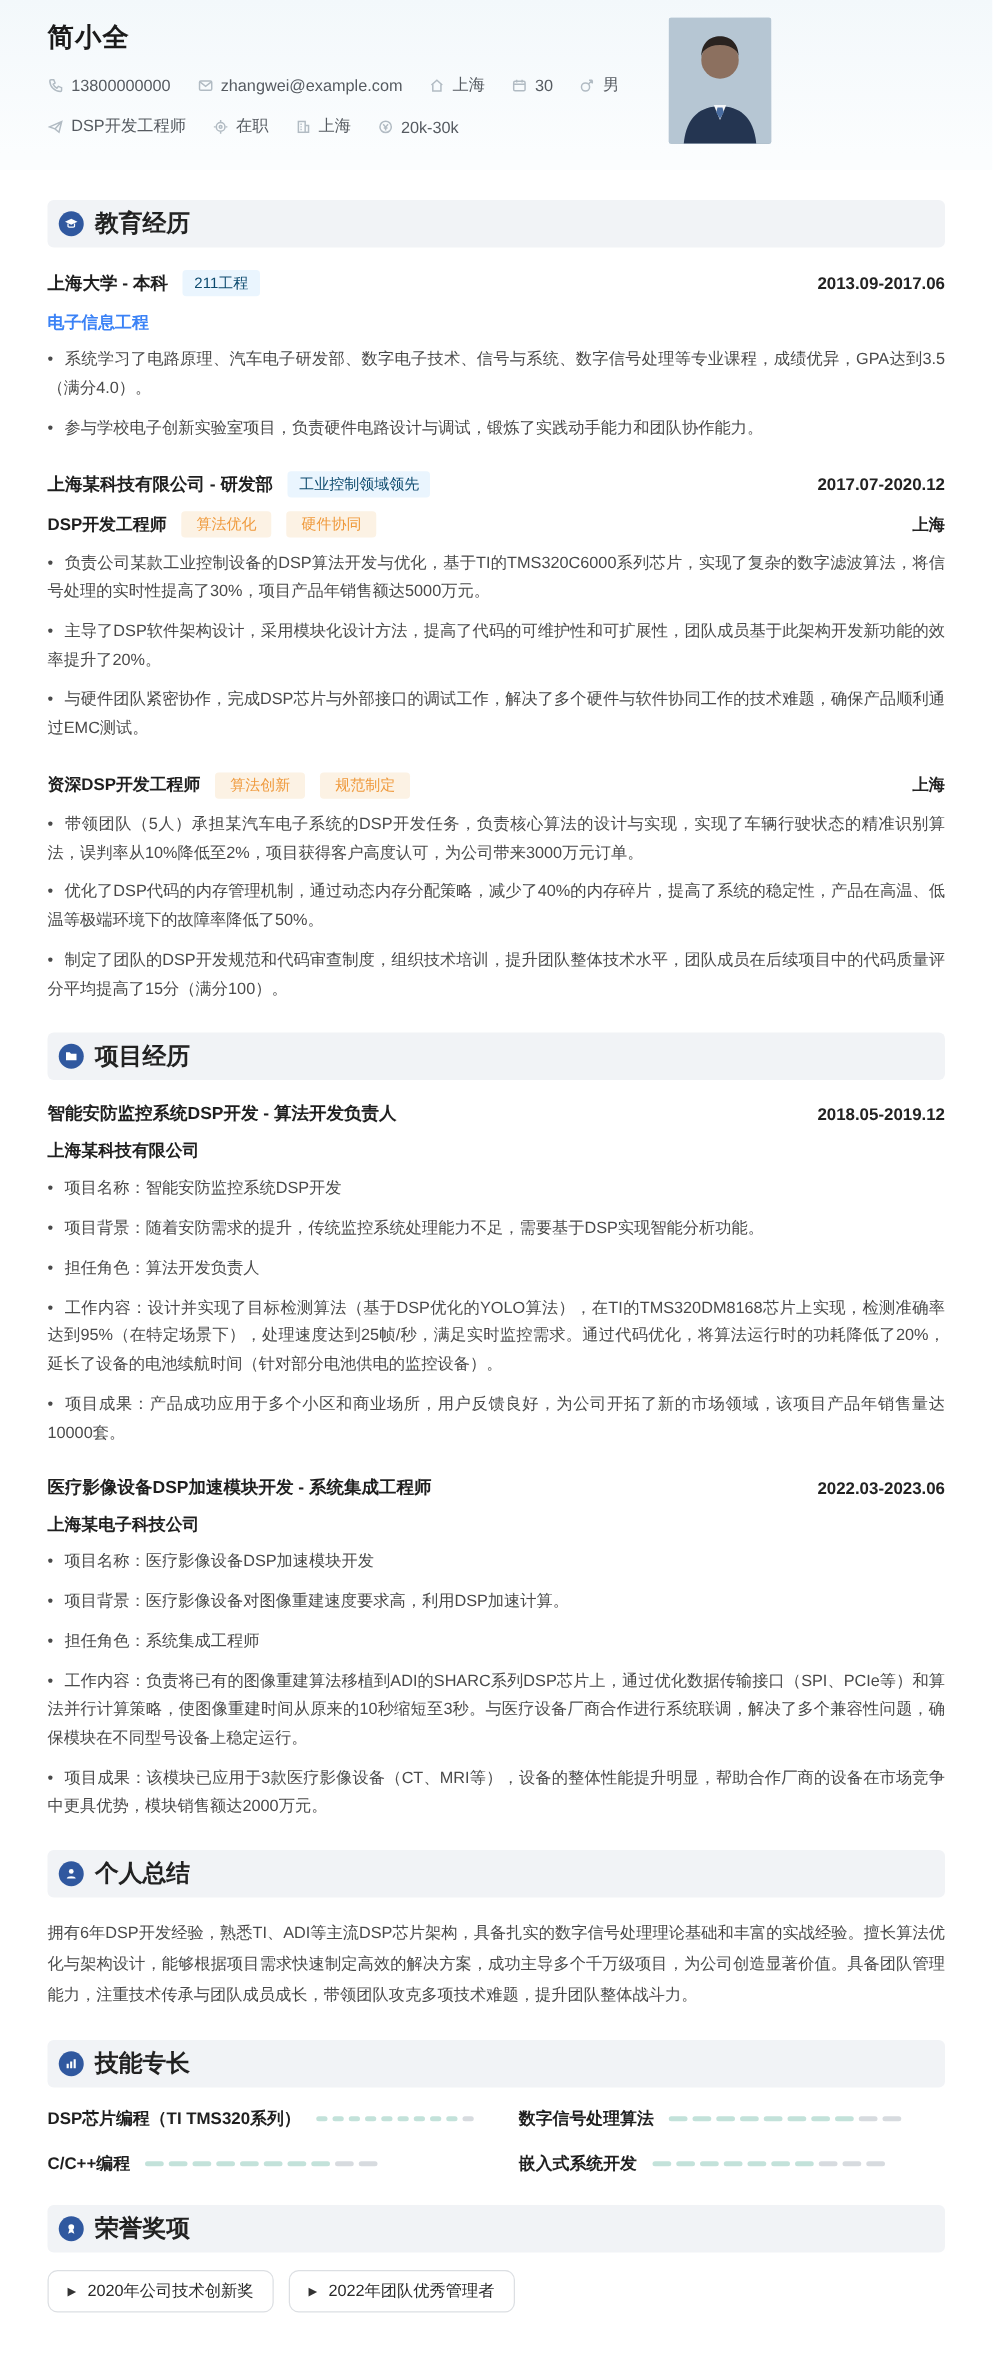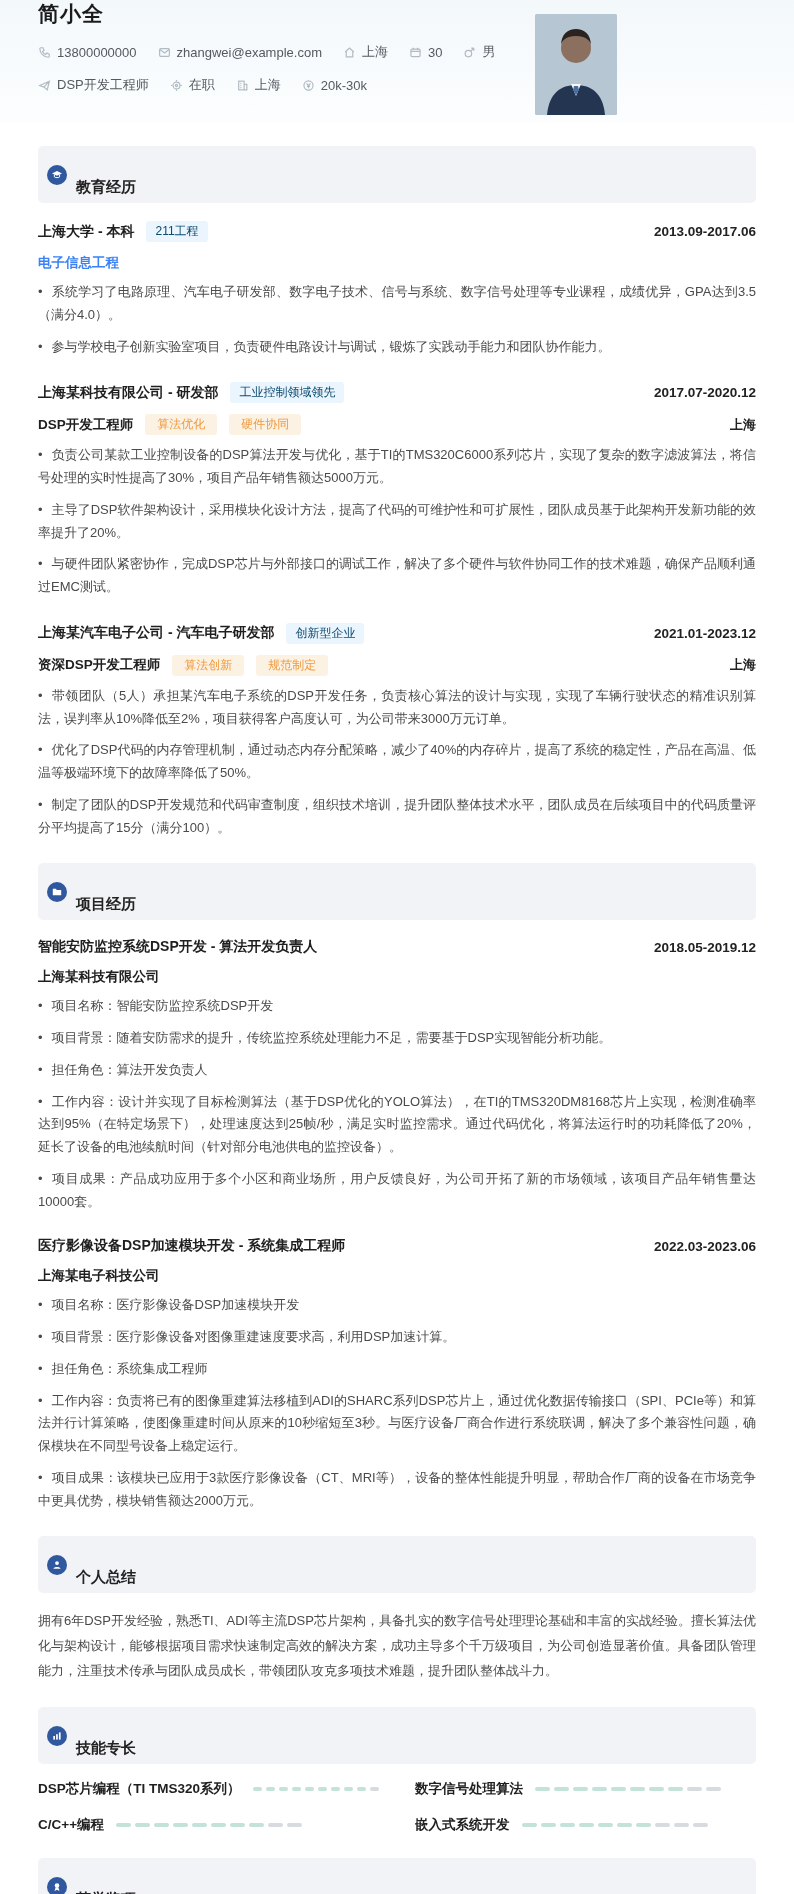--- a/index.html
+++ b/index.html
@@ -5,21 +5,21 @@
   * { box-sizing: border-box; margin: 0; padding: 0; }
   html, body { background: #ffffff; }
   body {
     width: 794px; min-height: 1894px; margin: 0 auto;
     font-family: "Liberation Sans", "DejaVu Sans", sans-serif;
     color: #4a4a4a; font-size: 13px;
   }
   .top-band {
     position: relative;
     background: linear-gradient(180deg, #f3f8fb 0%, #fbfdfe 90%);
-    padding: 0 38px 26px 38px;
+    padding: 16px 38px 26px 38px;
     min-height: 122px;
   }
   .name { font-size: 21px; font-weight: bold; color: #1b1b1b; letter-spacing: 1px; }
   .contact-row { display: flex; align-items: center; gap: 7px; margin-top: 15px; color: #555a60; font-size: 13px; }
   .contact-item { display: inline-flex; align-items: center; gap: 6px; margin-right: 14px; }
   .cicon { display: inline-flex; width: 13px; height: 13px; opacity: .75; }
   .cicon svg { width: 13px; height: 13px; stroke: #9aa6b0; fill: none; stroke-width: 1.1; }
   .photo {
     position: absolute; left: 535px; top: 14px; width: 82px; height: 101px;
     background: linear-gradient(160deg, #cfdbe4 0%, #aebfcd 60%, #93a7b8 100%);
@@ -32,21 +32,21 @@
   .section { margin-top: 24px; }
   .section-bar {
     display: flex; align-items: center; gap: 9px;
     background: #f1f3f6; border-radius: 5px; padding: 6px 9px;
   }
   .sec-icon {
     width: 20px; height: 20px; border-radius: 50%; background: #30589f;
     display: flex; align-items: center; justify-content: center; flex: 0 0 20px;
   }
   .sec-icon svg { width: 12px; height: 12px; }
-  .section-title { font-size: 15px; font-weight: bold; color: #222; margin-top: 26px; }
+  .section-title { font-size: 19px; font-weight: bold; color: #222; }
 
   .entry { margin-top: 18px; }
   .entry-head { display: flex; align-items: center; }
   .entry-title { font-size: 14px; font-weight: bold; color: #1f1f1f; }
   .entry-date { margin-left: auto; font-size: 13.5px; font-weight: bold; color: #222; }
   .badge-blue {
     margin-left: 12px; font-size: 12px; color: #0c4a6e; background: #eaf5fe;
     padding: 2px 9px; border-radius: 3px;
   }
   .role-row { display: flex; align-items: center; margin-top: 11px; }
@@ -227,25 +227,20 @@
         <span class="loc">上海</span>
       </div>
       <div class="bullets">
         <p class="bullet">负责公司某款工业控制设备的DSP算法开发与优化，基于TI的TMS320C6000系列芯片，实现了复杂的数字滤波算法，将信号处理的实时性提高了30%，项目产品年销售额达5000万元。</p>
         <p class="bullet">主导了DSP软件架构设计，采用模块化设计方法，提高了代码的可维护性和可扩展性，团队成员基于此架构开发新功能的效率提升了20%。</p>
         <p class="bullet">与硬件团队紧密协作，完成DSP芯片与外部接口的调试工作，解决了多个硬件与软件协同工作的技术难题，确保产品顺利通过EMC测试。</p>
       </div>
     </div>
 
     <div class="entry" style="margin-top:24px">
-      <div class="entry-head">
-        <span class="entry-title">上海某汽车电子公司 - 汽车电子研发部</span>
-        <span class="badge-blue">创新型企业</span>
-        <span class="entry-date">2021.01-2023.12</span>
-      </div>
       <div class="role-row">
         <span class="role">资深DSP开发工程师</span>
         <span class="tag-orange">算法创新</span>
         <span class="tag-orange">规范制定</span>
         <span class="loc">上海</span>
       </div>
       <div class="bullets">
         <p class="bullet">带领团队（5人）承担某汽车电子系统的DSP开发任务，负责核心算法的设计与实现，实现了车辆行驶状态的精准识别算法，误判率从10%降低至2%，项目获得客户高度认可，为公司带来3000万元订单。</p>
         <p class="bullet">优化了DSP代码的内存管理机制，通过动态内存分配策略，减少了40%的内存碎片，提高了系统的稳定性，产品在高温、低温等极端环境下的故障率降低了50%。</p>
         <p class="bullet">制定了团队的DSP开发规范和代码审查制度，组织技术培训，提升团队整体技术水平，团队成员在后续项目中的代码质量评分平均提高了15分（满分100）。</p>

